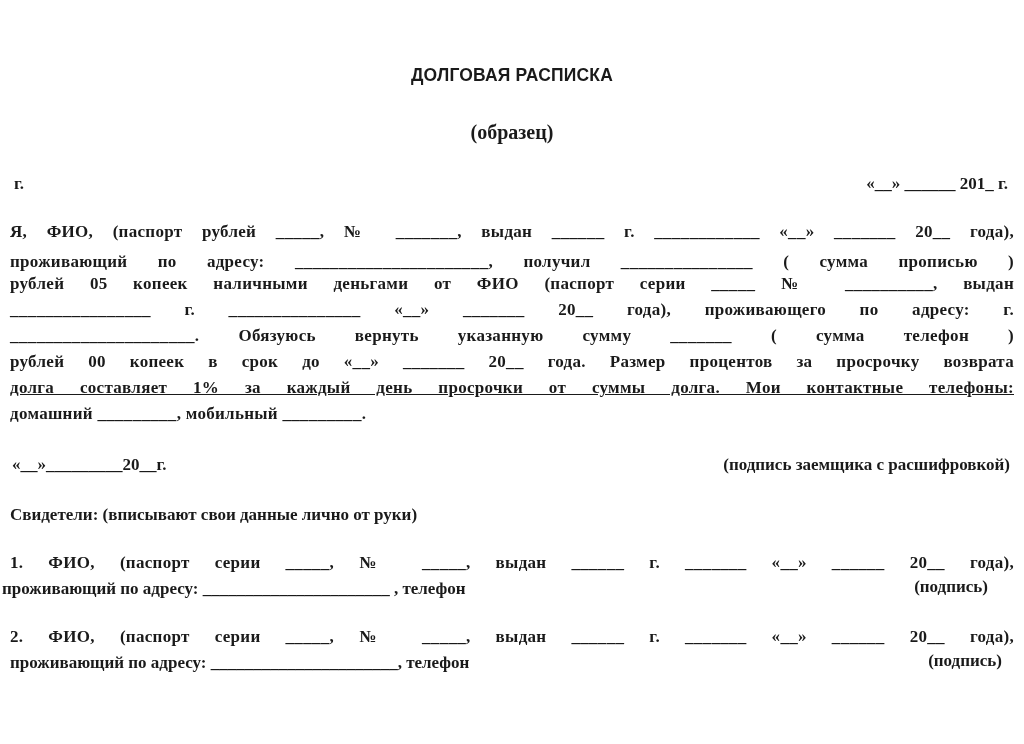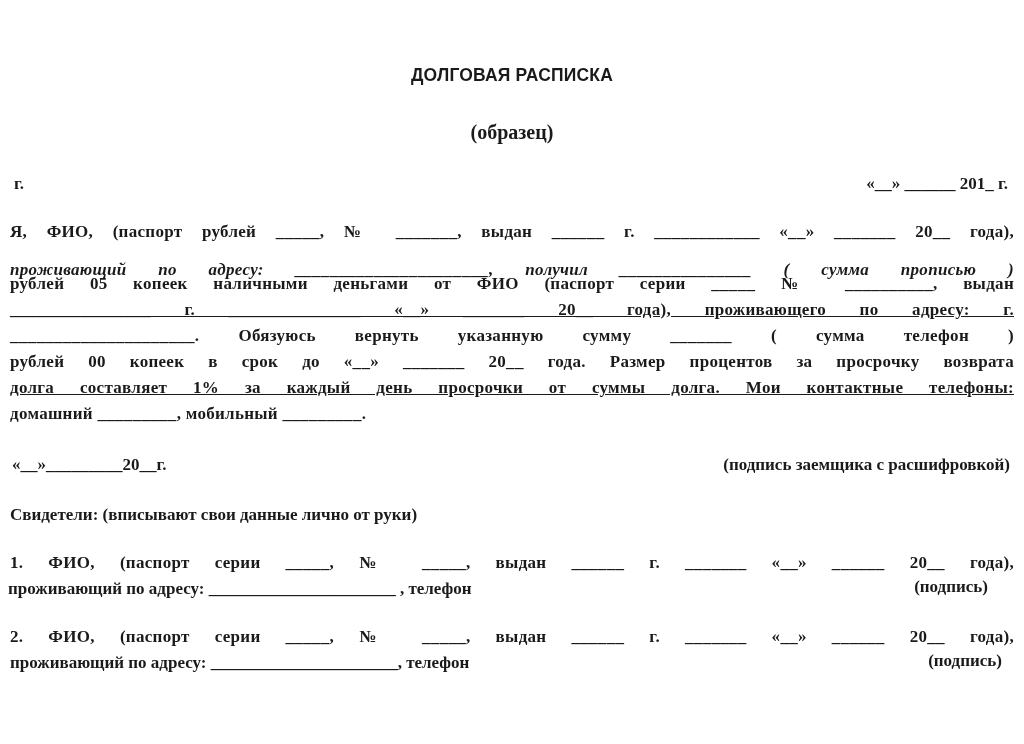--- a/index.html
+++ b/index.html
@@ -26,32 +26,32 @@
 </head>
 <body>
 
 <div class="abs title">ДОЛГОВАЯ РАСПИСКА</div>
 <div class="abs subtitle">(образец)</div>
 
 <div class="abs row" style="left:14px; top:174px;">г.</div>
 <div class="abs row" style="right:16px; top:174px;">«__» ______ 201_ г.</div>
 
 <div class="just" style="top:222px;">Я, ФИО, (паспорт рублей _____, № _______, выдан ______ г. ____________ «__» _______ 20__ года),</div>
-<div class="just" style="top:260px;font-style:italic;">проживающий по адресу: ______________________, получил _______________ ( сумма прописью )</div>
+<div class="just" style="top:252px;">проживающий по адресу: ______________________, получил _______________ ( сумма прописью )</div>
 <div class="just" style="top:274px;">рублей 05 копеек наличными деньгами от ФИО (паспорт серии _____ № __________, выдан</div>
-<div class="just" style="top:300px;text-decoration:underline;">________________ г. _______________ «__» _______ 20__ года), проживающего по адресу: г.</div>
+<div class="just" style="top:300px;">________________ г. _______________ «__» _______ 20__ года), проживающего по адресу: г.</div>
 <div class="just" style="top:326px;">_____________________. Обязуюсь вернуть указанную сумму _______ ( сумма телефон )</div>
 <div class="just" style="top:352px;">рублей 00 копеек в срок до «__» _______ 20__ года. Размер процентов за просрочку возврата</div>
 <div class="just" style="top:378px;text-decoration:underline;">долга составляет 1% за каждый день просрочки от суммы долга. Мои контактные телефоны:</div>
 <div class="just last" style="top:404px;">домашний _________, мобильный _________.</div>
 
 <div class="abs row" style="left:12px; top:455px;">«__»_________20__г.</div>
 <div class="abs row" style="right:14px; top:455px;">(подпись заемщика с расшифровкой)</div>
 
 <div class="abs row" style="left:10px; top:505px;font-family:Liberation Serif, serif;">Свидетели: (вписывают свои данные лично от руки)</div>
 
 <div class="just" style="top:553px;">1. ФИО, (паспорт серии _____, № _____, выдан ______ г. _______ «__» ______ 20__ года),</div>
-<div class="abs row" style="left:8px; top:579px;">проживающий по адресу: ______________________ , телефон</div>
+<div class="abs row" style="left:2px; top:579px;">проживающий по адресу: ______________________ , телефон</div>
 <div class="abs row" style="right:36px; top:577px;">(подпись)</div>
 
 <div class="just" style="top:627px;">2. ФИО, (паспорт серии _____, № _____, выдан ______ г. _______ «__» ______ 20__ года),</div>
 <div class="abs row" style="left:10px; top:653px;">проживающий по адресу: ______________________, телефон</div>
 <div class="abs row" style="right:22px; top:651px;">(подпись)</div>
 
 </body></html>

